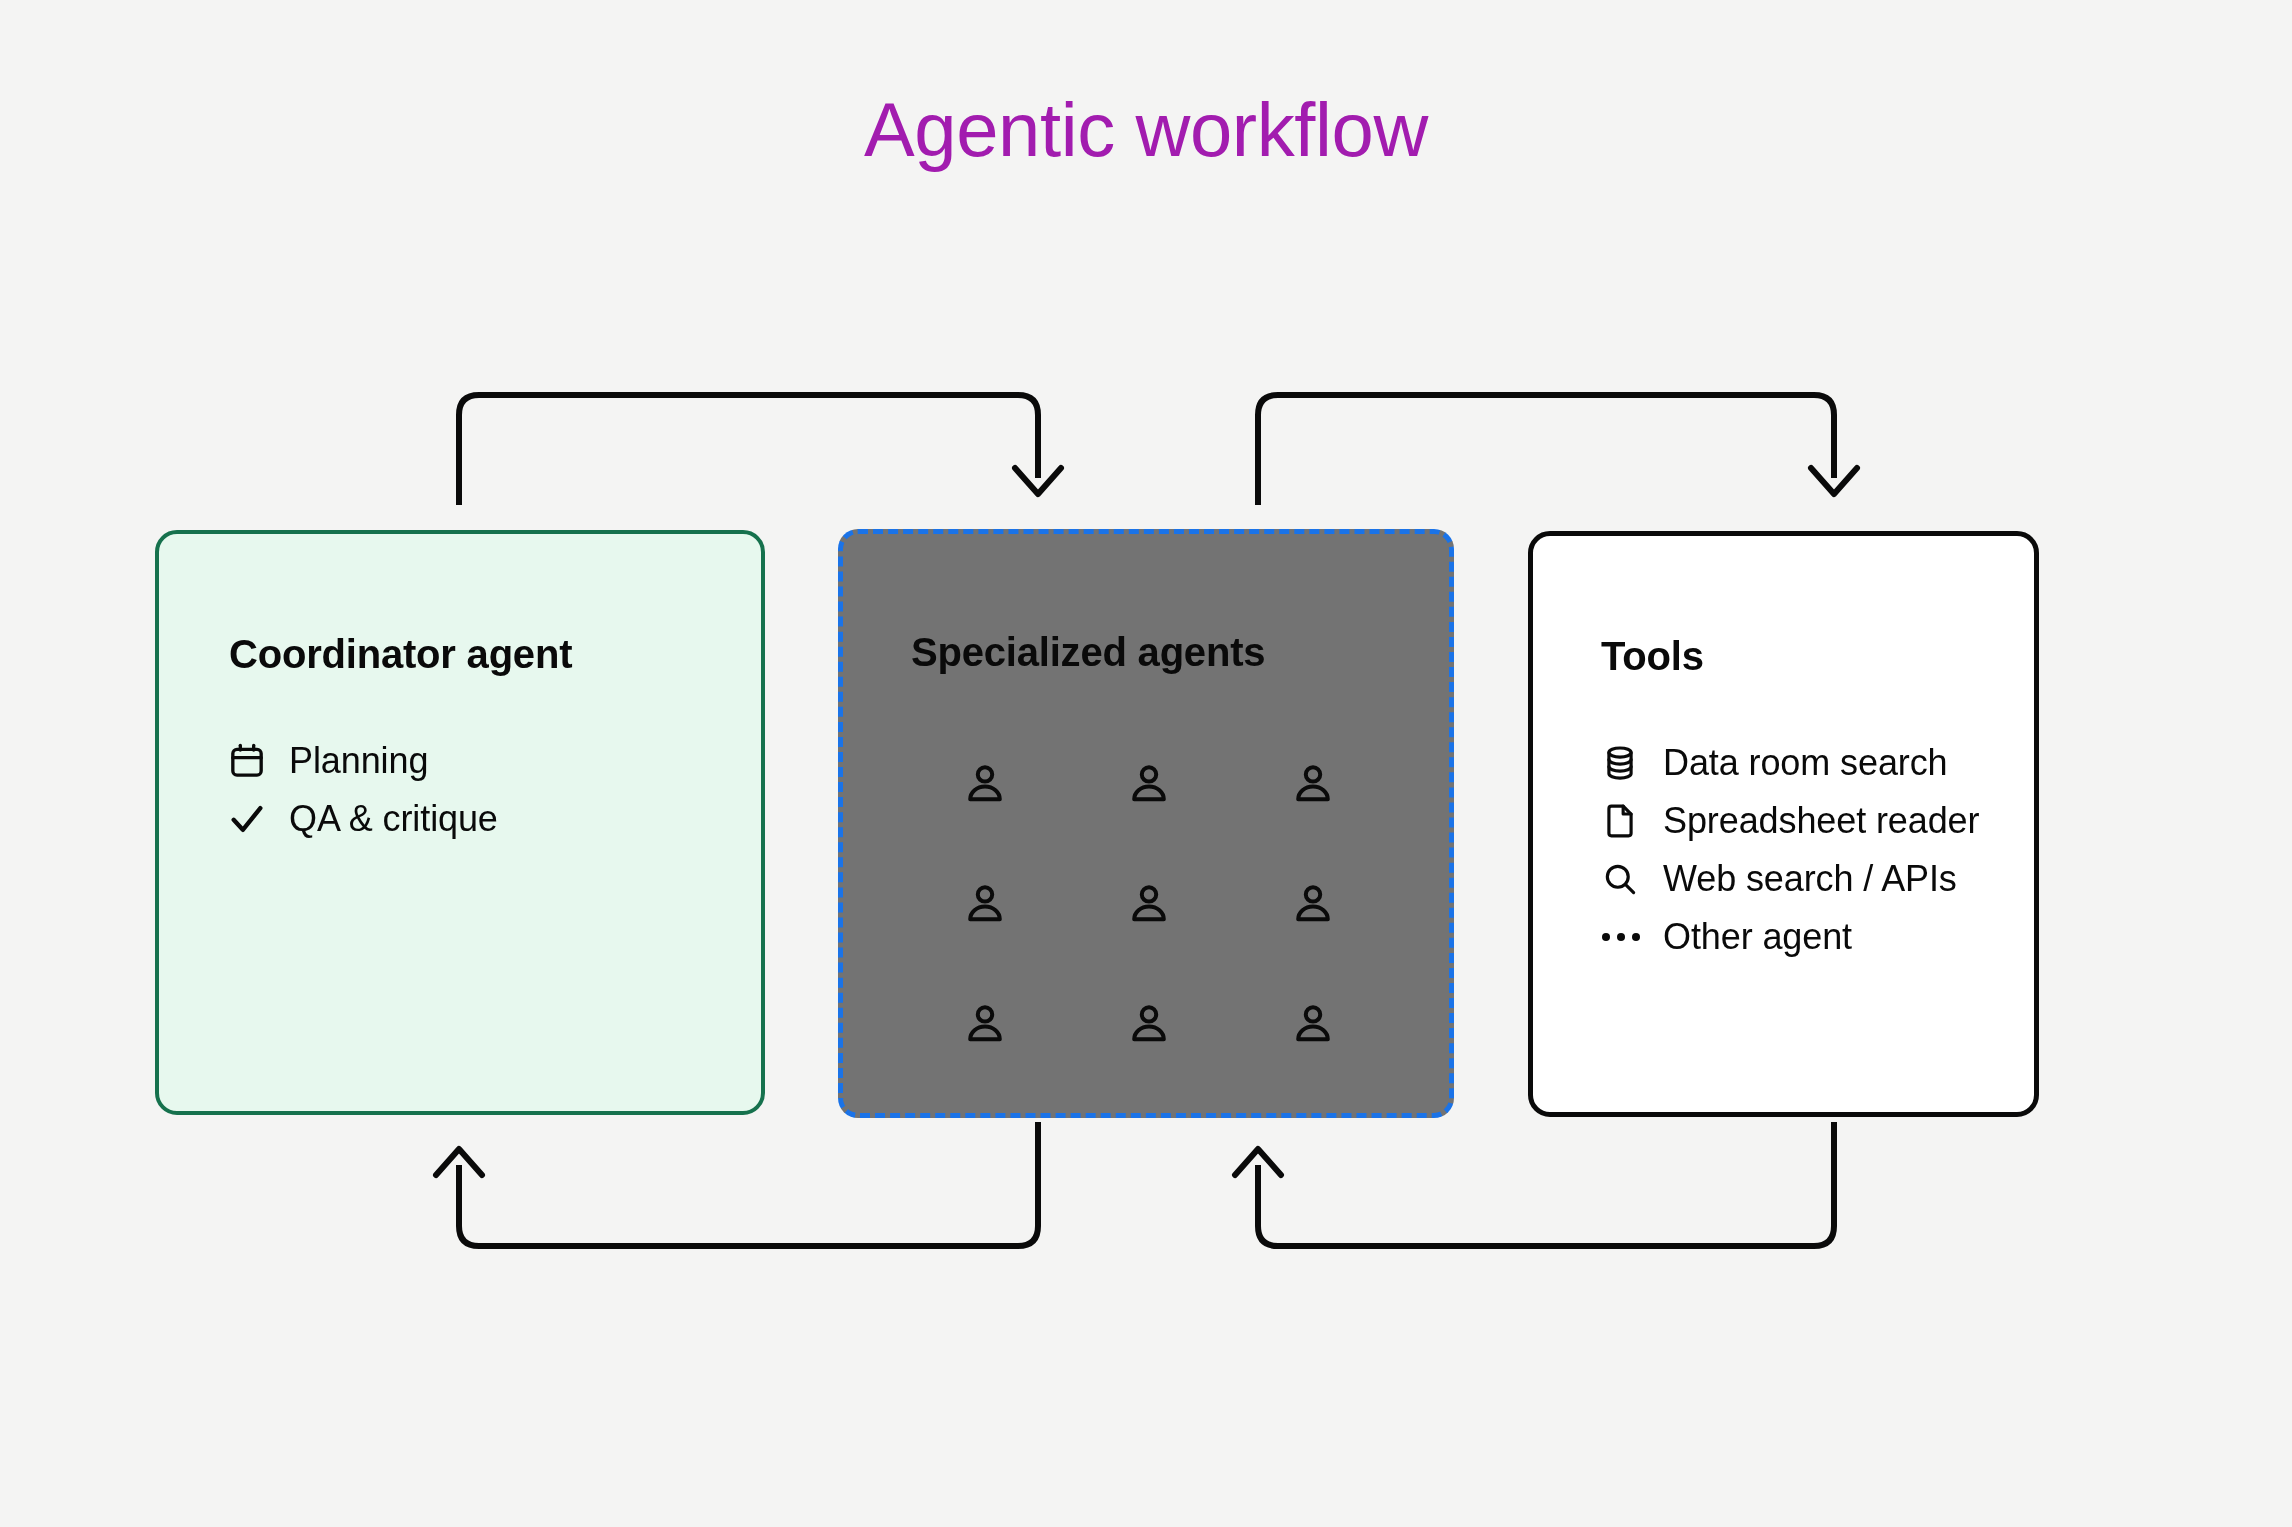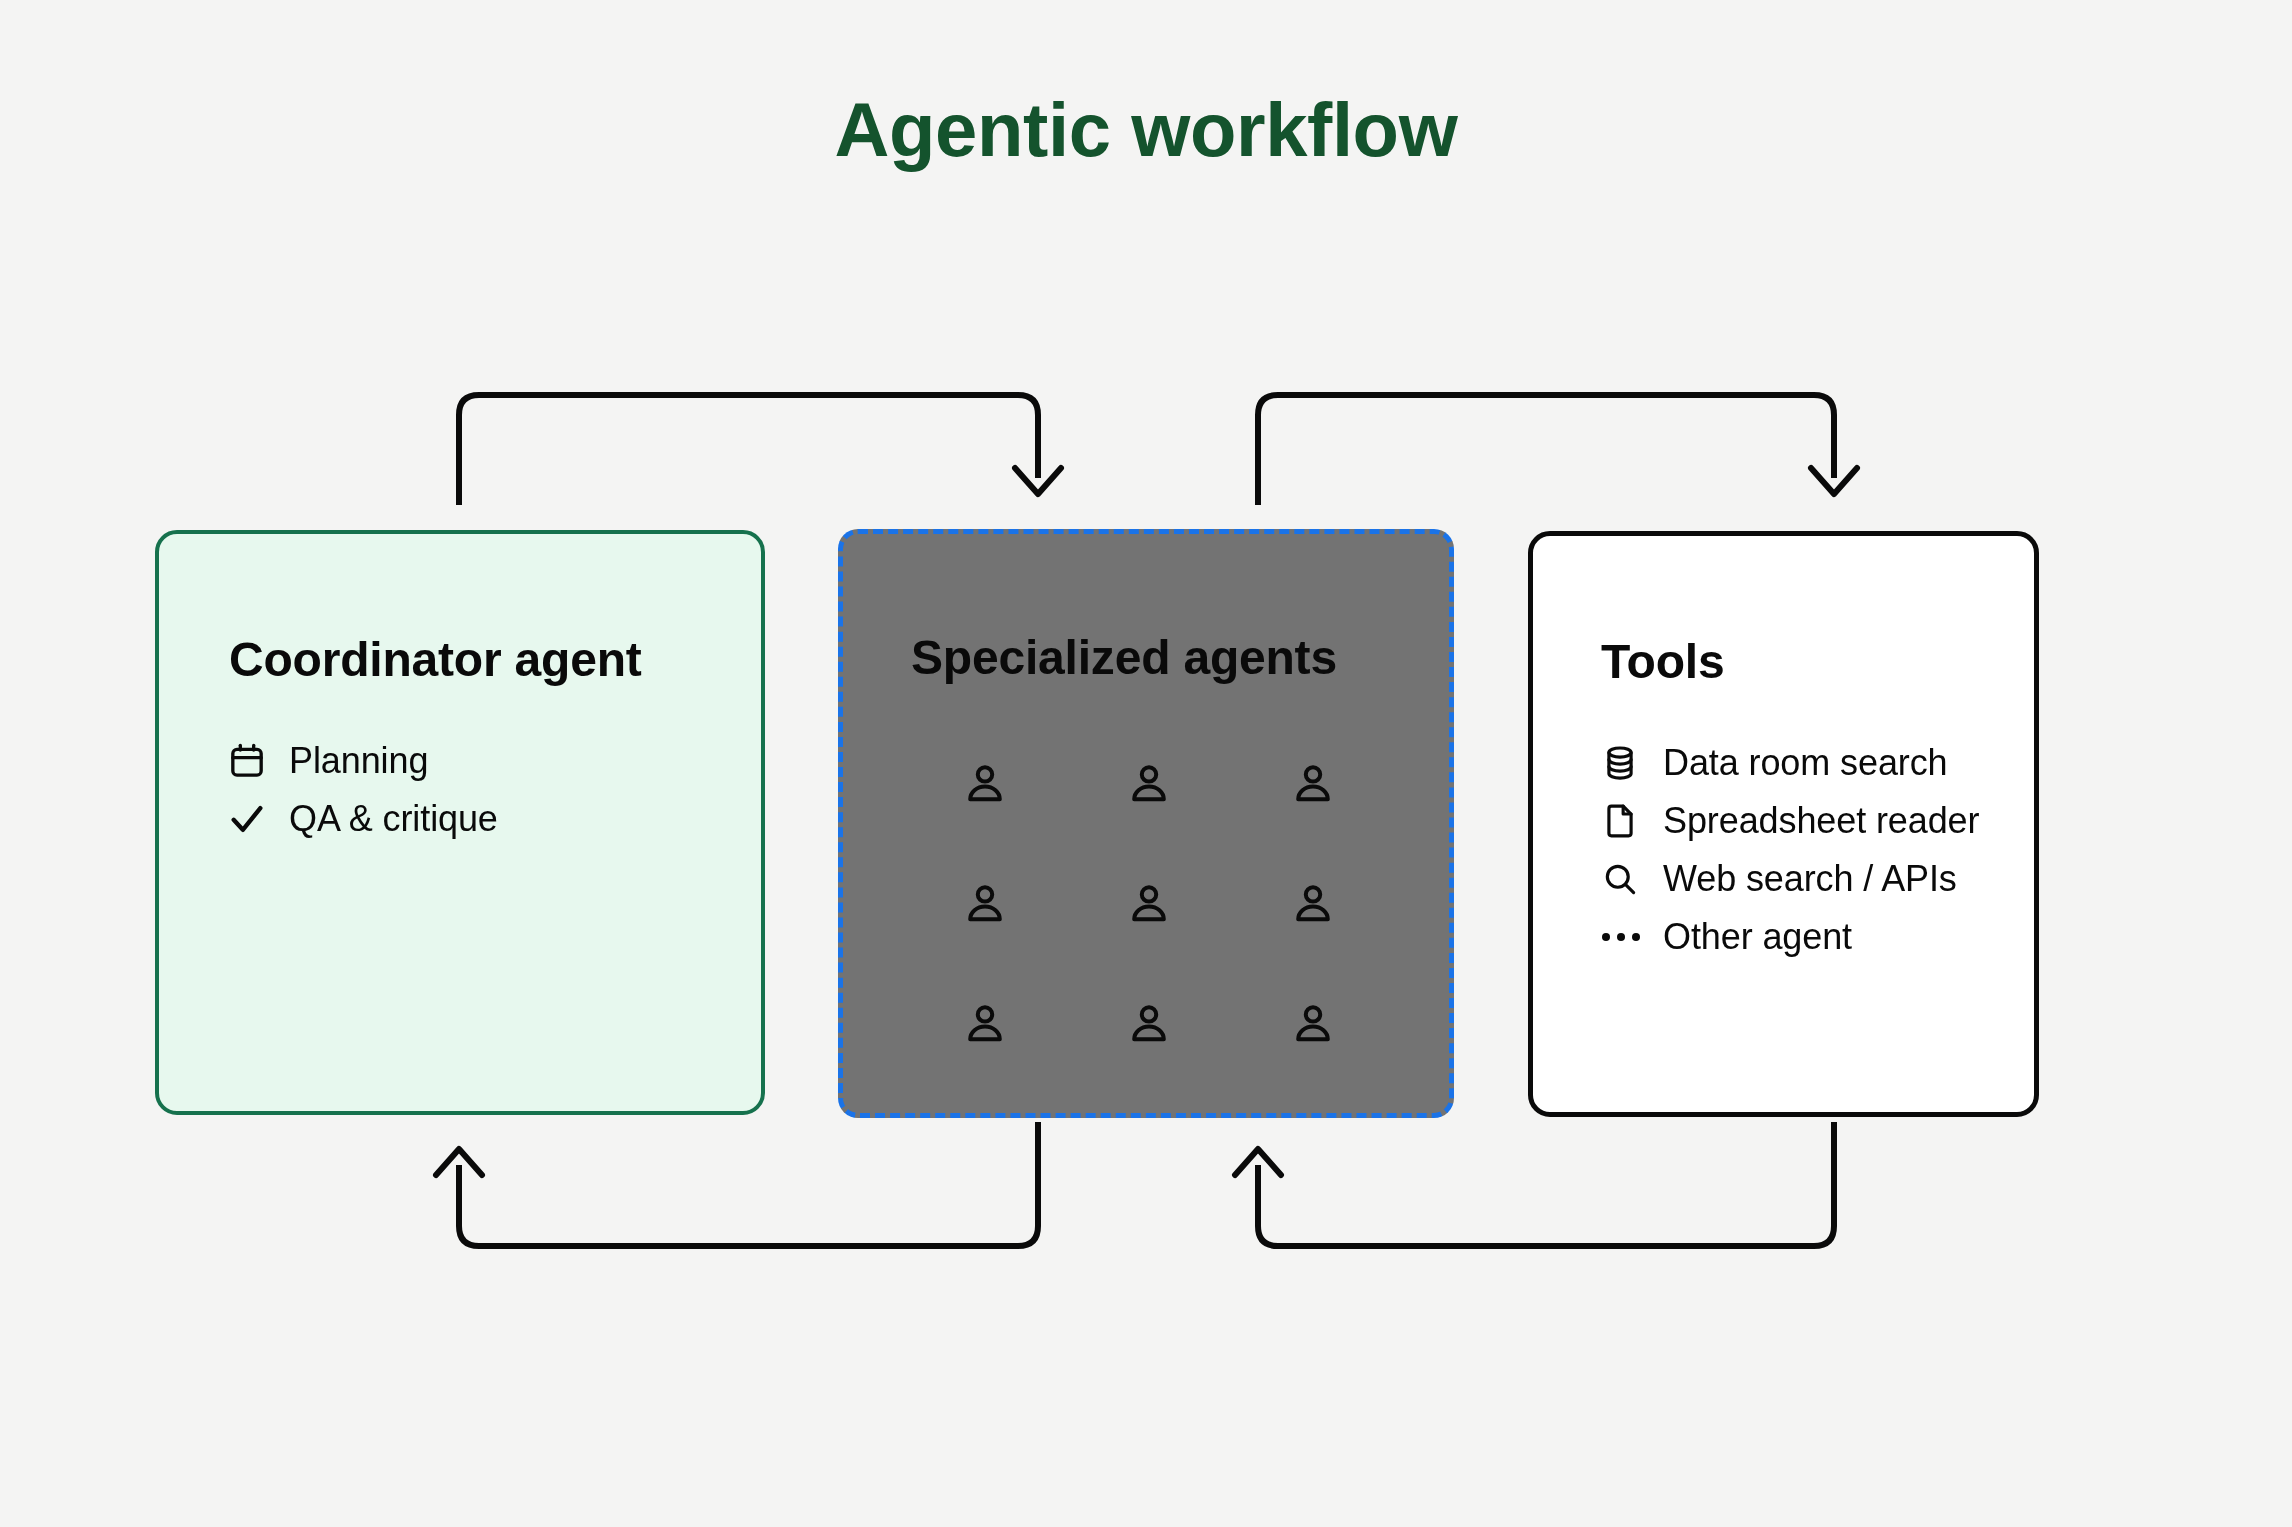--- a/index.html
+++ b/index.html
@@ -24,24 +24,24 @@
   }
 
   
   .page-title {
     position: absolute;
     left: 0;
     top: 92px;
     width: 2292px;
     text-align: center;
     font-size: 76px;
-    font-weight: 700;
+    font-weight: 400;
     letter-spacing: -0.4px;
     line-height: 1;
-    color: #14532d;
+    color: #a21caf;
   }
 
   
   #arrows {
     position: absolute;
     left: 0;
     top: 0;
     width: 2292px;
     height: 1527px;
     pointer-events: none;
@@ -79,21 +79,21 @@
     width: 511px;
     height: 586px;
     background: #ffffff;
     border: 5px solid #0a0a0a;
   }
 
   .card-heading {
     position: absolute;
     left: 70px;
     top: 98px;
-    font-size: 48px;
+    font-size: 40px;
     font-weight: 700;
     letter-spacing: -0.2px;
     color: #0a0a0a;
     white-space: nowrap;
   }
   .card-tools .card-heading { left: 68px; }
   .card-specialized .card-heading { left: 68px; top: 96px; }
 
   
   .row-list {

